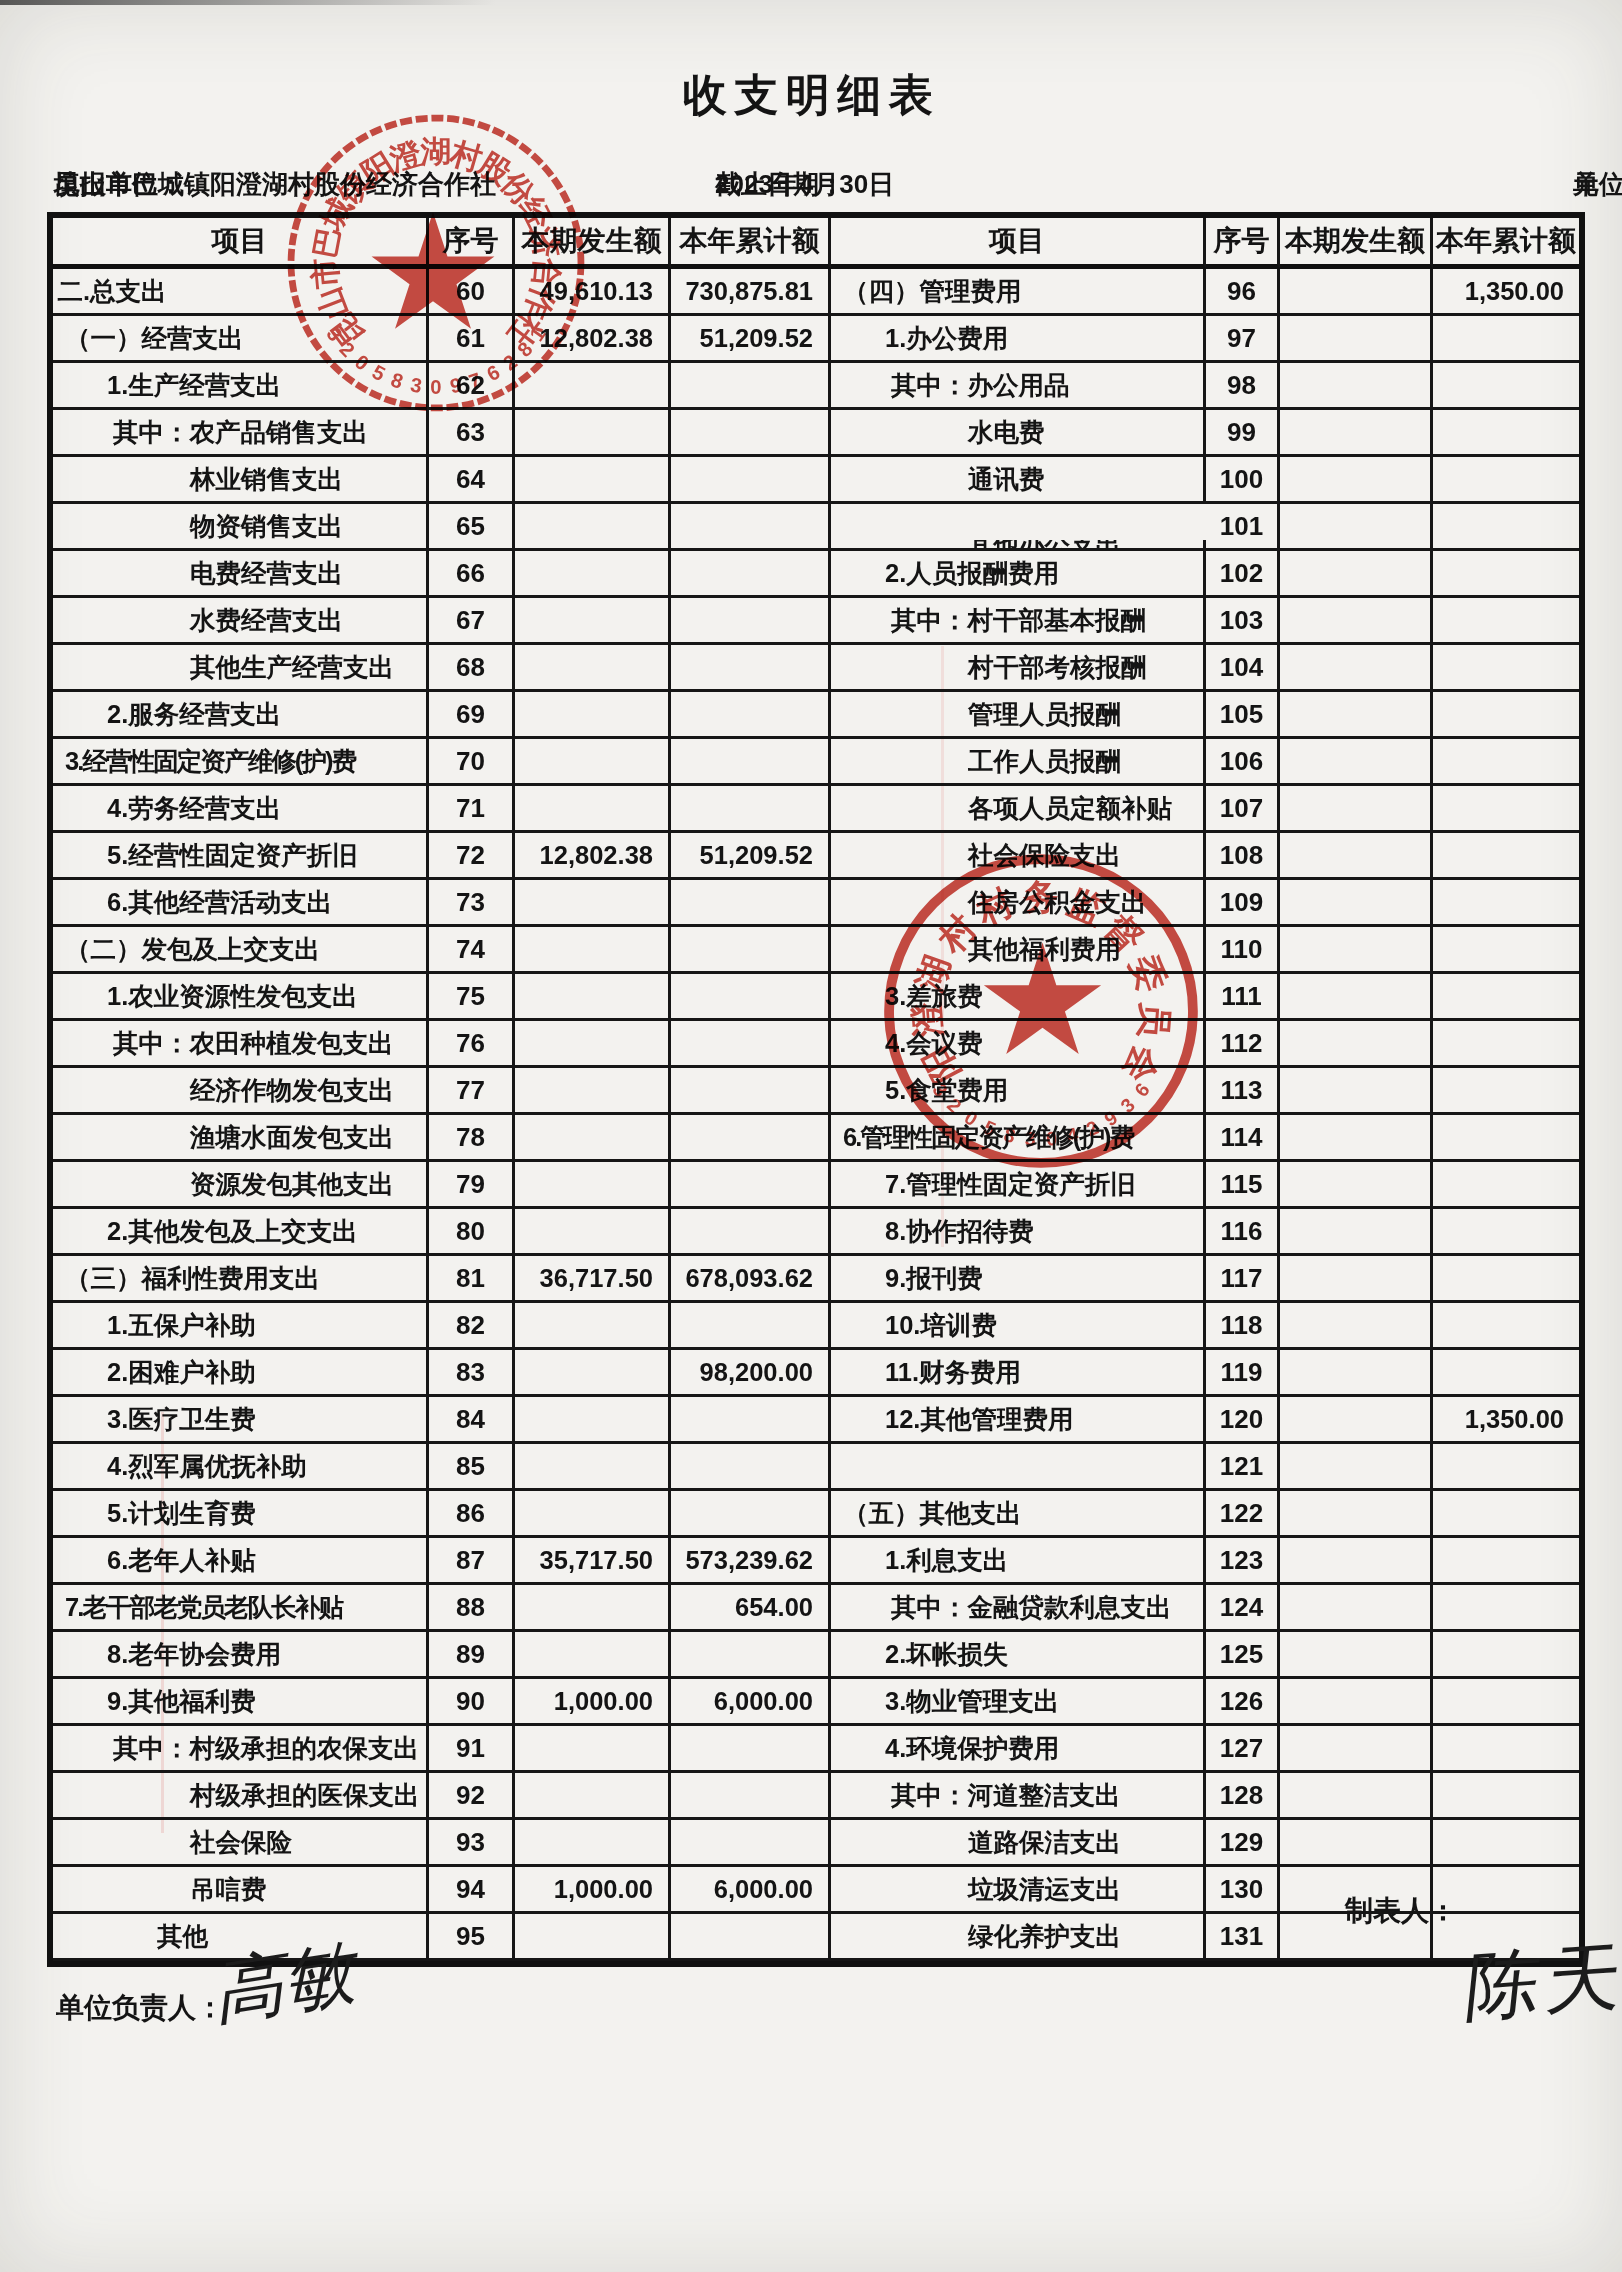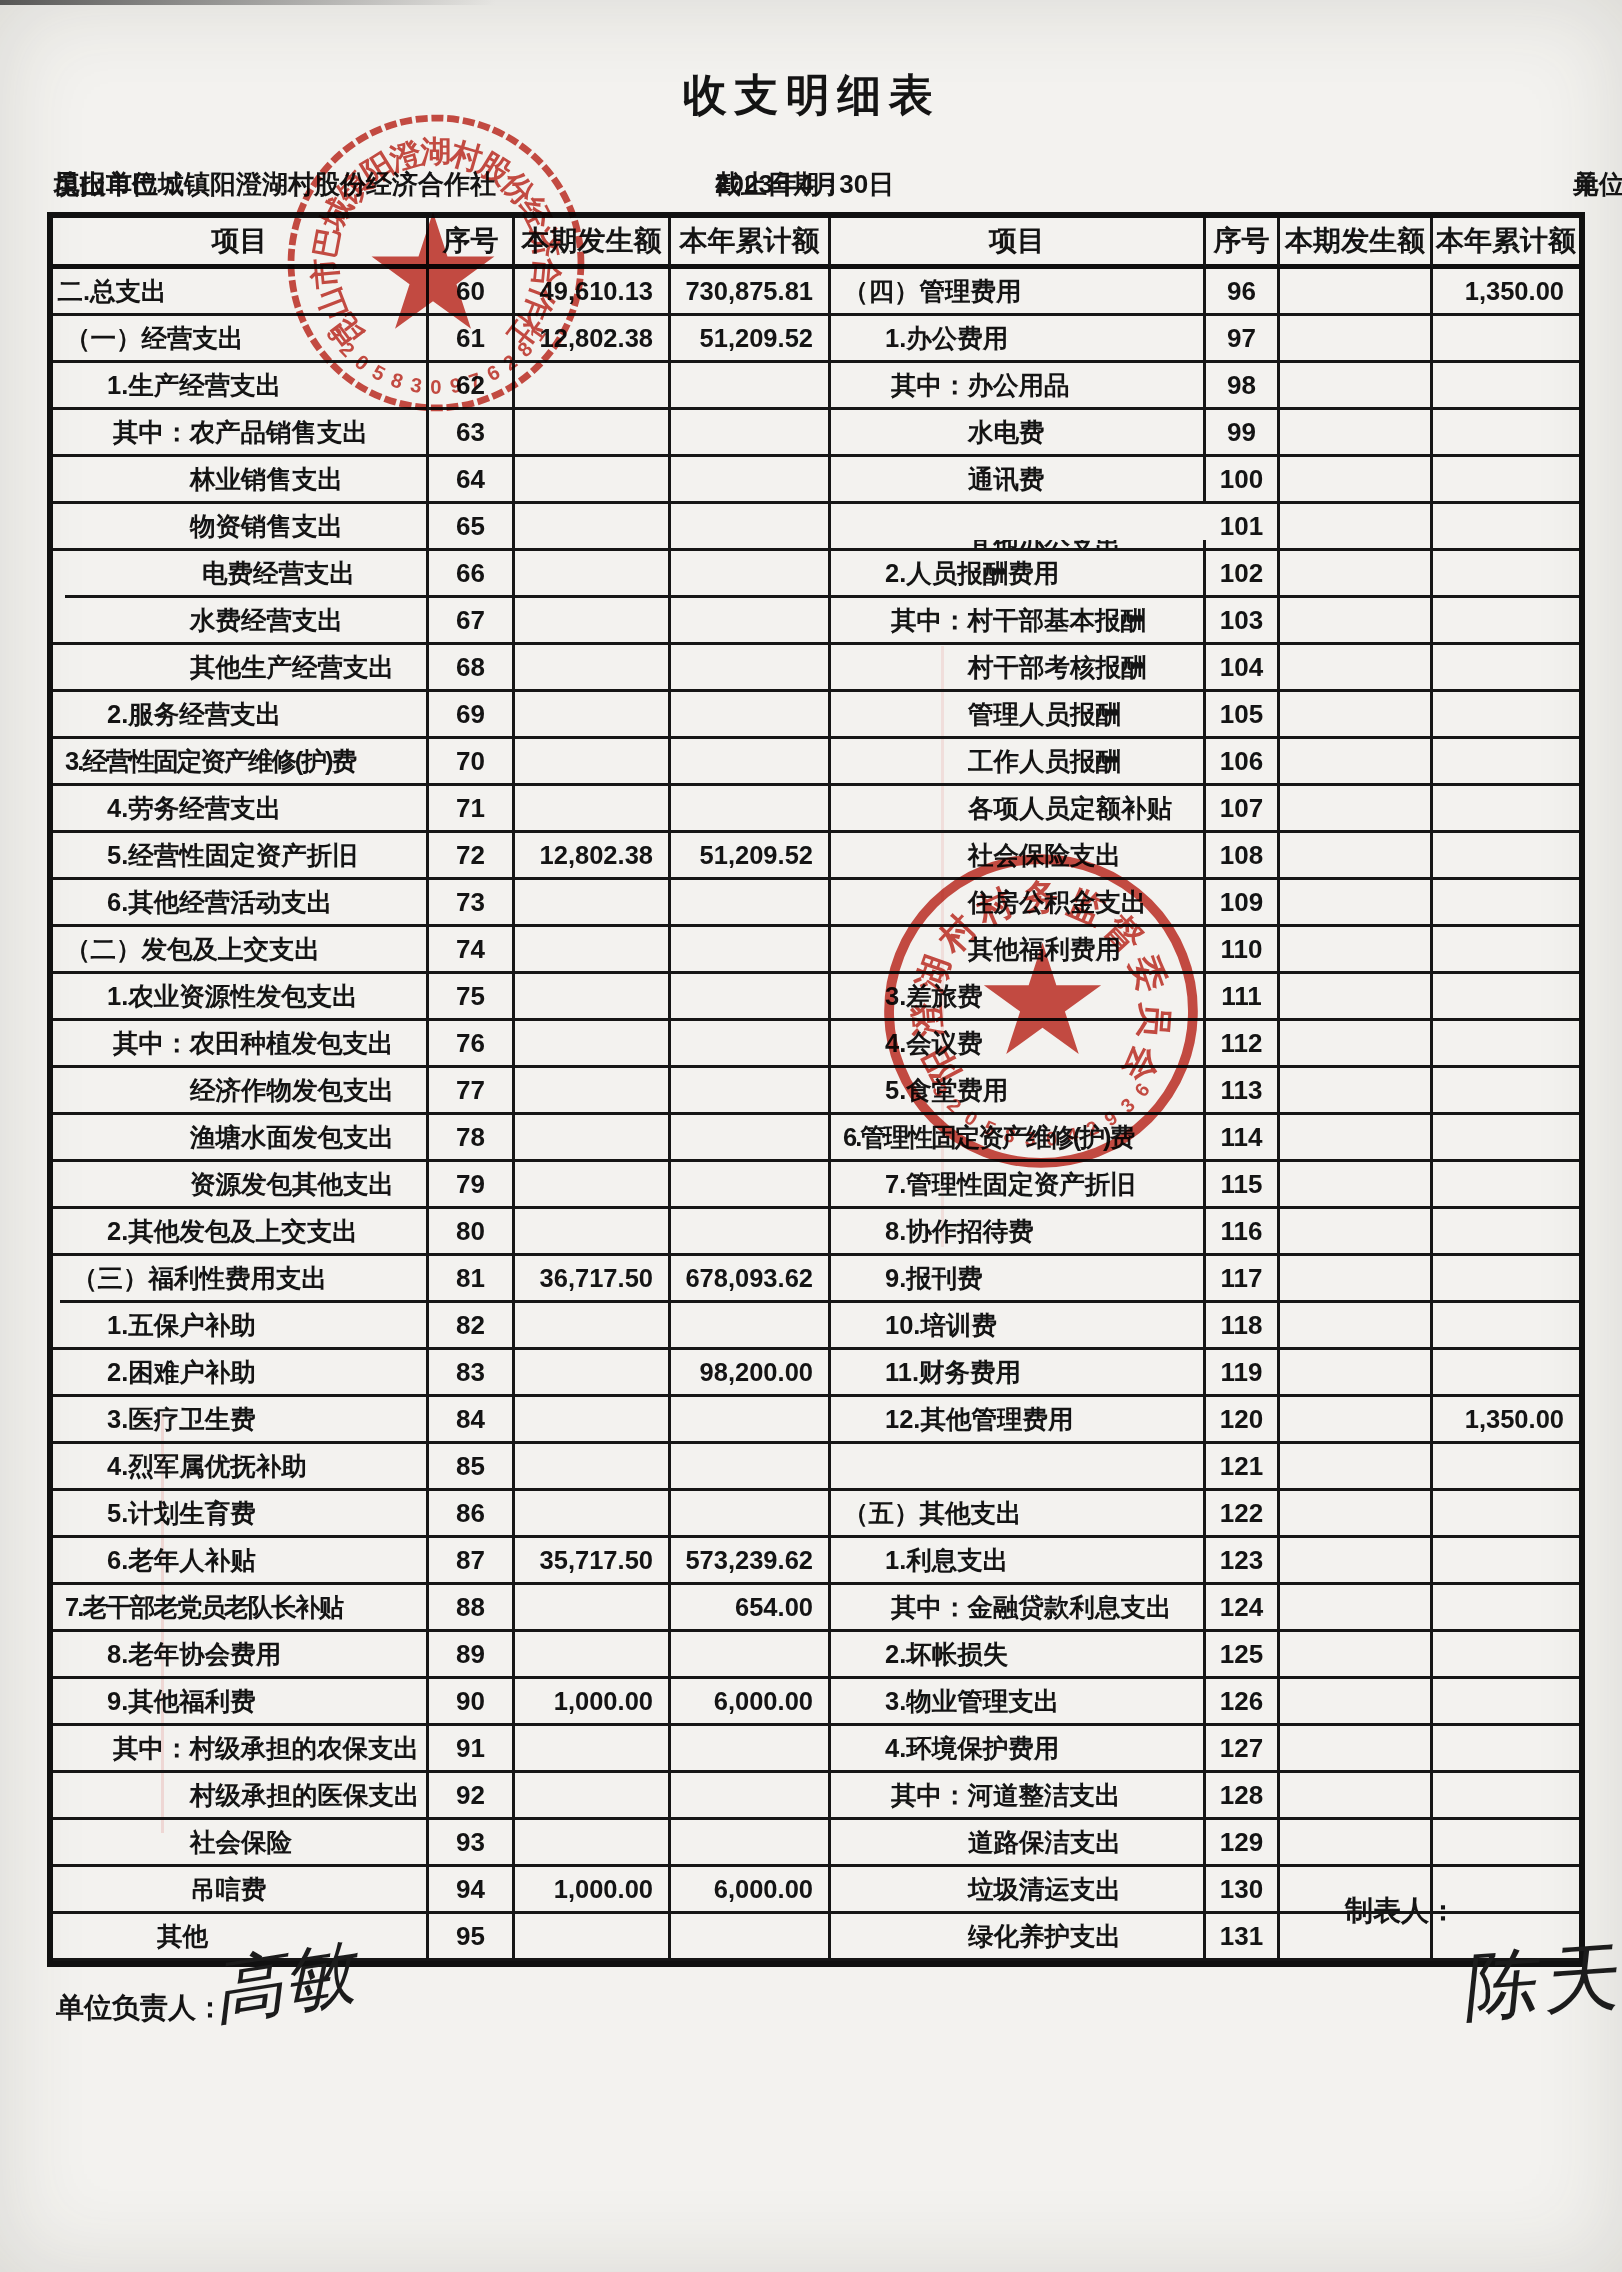--- a/index.html
+++ b/index.html
@@ -128,21 +128,21 @@
       <div class="c amt"></div>
       <div class="c amt last"></div>
       <div class="c item" style="padding-left: 137px;">物资销售支出</div>
       <div class="c seq">65</div>
       <div class="c amt"></div>
       <div class="c amt"></div>
       <div class="c item" style="padding-left: 137px; margin-top: 36px;">其他办公支出</div>
       <div class="c seq">101</div>
       <div class="c amt"></div>
       <div class="c amt last"></div>
-      <div class="c item" style="padding-left: 137px; margin-left: 12px;">电费经营支出</div>
+      <div class="c item" style="padding-left: 137px;">电费经营支出</div>
       <div class="c seq">66</div>
       <div class="c amt"></div>
       <div class="c amt"></div>
       <div class="c item" style="padding-left: 54px;">2.人员报酬费用</div>
       <div class="c seq">102</div>
       <div class="c amt"></div>
       <div class="c amt last"></div>
       <div class="c item" style="padding-left: 137px;">水费经营支出</div>
       <div class="c seq">67</div>
       <div class="c amt"></div>
@@ -248,21 +248,21 @@
       <div class="c amt"></div>
       <div class="c amt last"></div>
       <div class="c item" style="padding-left: 54px;">2.其他发包及上交支出</div>
       <div class="c seq">80</div>
       <div class="c amt"></div>
       <div class="c amt"></div>
       <div class="c item" style="padding-left: 54px;">8.协作招待费</div>
       <div class="c seq">116</div>
       <div class="c amt"></div>
       <div class="c amt last"></div>
-      <div class="c item" style="padding-left: 12px; margin-left: 7px;">（三）福利性费用支出</div>
+      <div class="c item" style="padding-left: 12px;">（三）福利性费用支出</div>
       <div class="c seq">81</div>
       <div class="c amt">36,717.50</div>
       <div class="c amt">678,093.62</div>
       <div class="c item" style="padding-left: 54px;">9.报刊费</div>
       <div class="c seq">117</div>
       <div class="c amt"></div>
       <div class="c amt last"></div>
       <div class="c item" style="padding-left: 54px;">1.五保户补助</div>
       <div class="c seq">82</div>
       <div class="c amt"></div>

